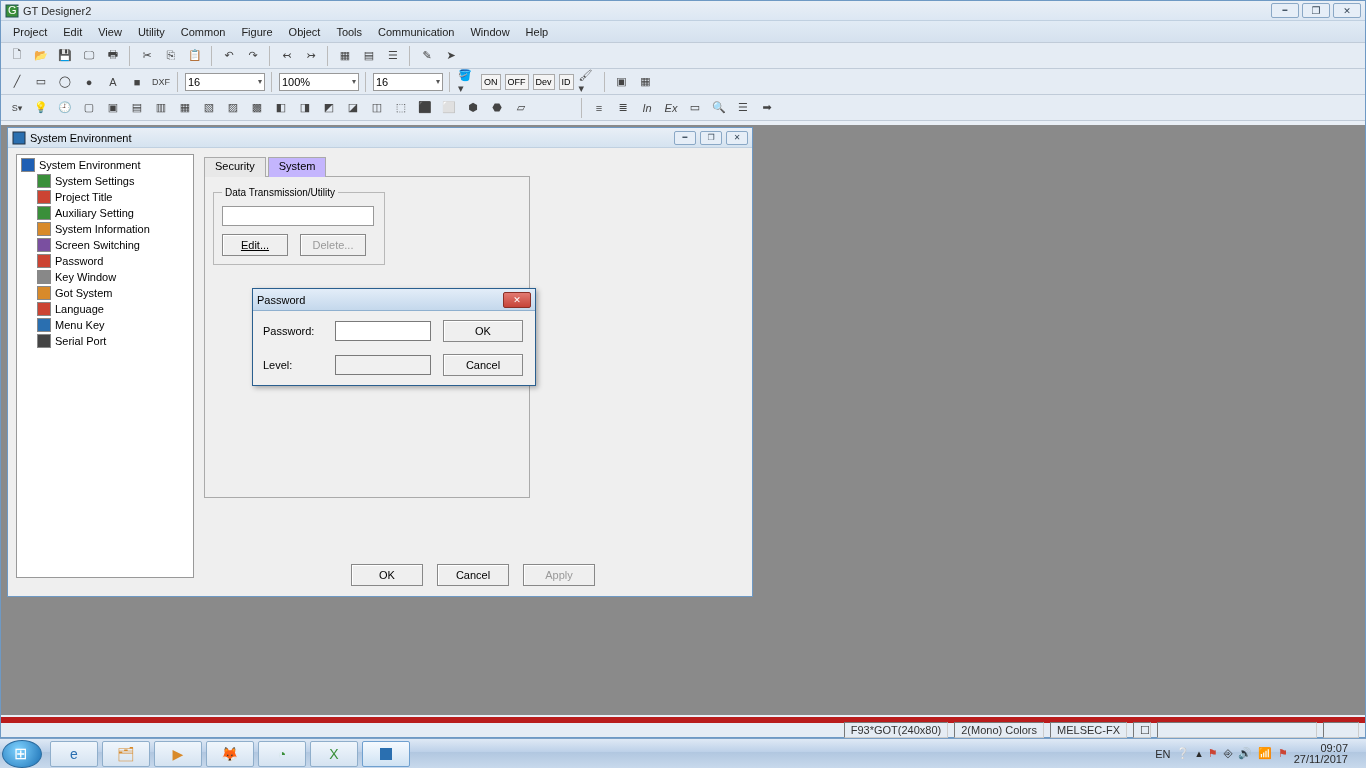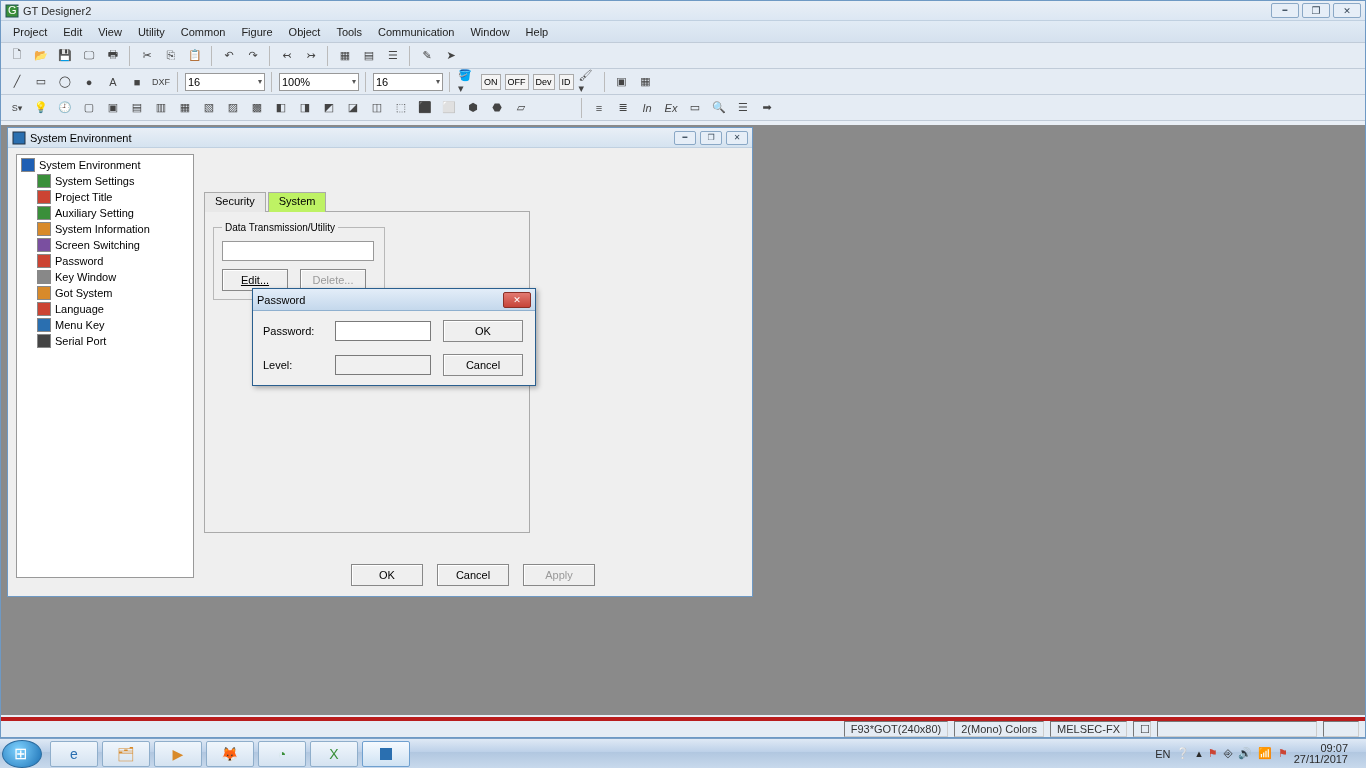--- a/index.html
+++ b/index.html
@@ -78,26 +78,26 @@
   width:178px; height:424px; margin:6px 0 0 8px; background:#fff; border:1px solid #999;
   overflow:hidden; padding:2px;
 }
 .tree-item{ display:flex; align-items:center; gap:4px; height:16px; padding-left:2px;}
 .tree-item.root{font-weight:normal;}
 .tree-item.child{ padding-left:18px;}
 .tree-icon{width:14px;height:14px;display:inline-block;background:#d0d0d0;border:1px solid #888;}
 .tree-icon.sel{background:#1e5fb4;}
 
 .right-panel{flex:1; position:relative; padding:8px 8px 0 10px;}
-.tabs{display:flex; height:20px;margin-top:35px;}
+.tabs{display:flex; height:20px;}
 .tab{
   border:1px solid #aaa; border-bottom:none; padding:2px 10px 1px; background:#e8e8e8; margin-right:2px;
   position:relative; top:1px;
 }
-.tab.active{background:#bef264; z-index:2;}
+.tab.active{background:#c4b5fd; z-index:2;}
 .tab-content{
   border:1px solid #aaa; width:326px; height:322px; background:#efefef; padding:10px 8px;
 }
 fieldset.group{
   border:1px solid #b8b8b8; padding:8px; width:172px;
 }
 fieldset.group legend{font-size:10px; padding:0 3px;}
 .group-input{width:152px;height:20px;border:1px solid #999;background:#fff;margin-bottom:8px;}
 .grp-btns{display:flex; gap:12px; margin-top:4px;}
 .btn{
@@ -129,21 +129,21 @@
 }
 .dialog-body{padding:8px 10px; display:grid; grid-template-columns:60px 96px 82px; grid-template-rows: 24px 24px; gap:10px 12px; align-items:center;}
 .dlg-label{text-align:left;}
 .dlg-input{height:20px;border:1px solid #7a7a7a;background:#fff;width:96px;}
 .dlg-input.ro{background:#f0f0f0;}
 .dlg-btn{border:1px solid #888;background:#efefef;height:22px;width:80px;display:flex;align-items:center;justify-content:center;box-shadow: inset 1px 1px 0 #fff;}
 
 
 .statusbar{
   position:absolute; left:0; right:0; bottom:0; height:20px; background:#e5ecf4;
-  border-top:4px solid #b91c1c; display:flex; align-items:center; justify-content:flex-end;
+  border-top:6px solid #b91c1c; display:flex; align-items:center; justify-content:flex-end;
   gap:6px; padding-right:6px; font-size:10px; color:#333;
 }
 .statusbar .cell{border:1px inset #ccc; padding:1px 6px; height:16px; display:flex;align-items:center;}
 
 
 .taskbar{
   position:absolute; left:0; right:0; bottom:0; height:30px;
   background:linear-gradient(#dfe9f5,#bcd0e8 45%,#b1c7e0 46%,#c8d9ec);
   border-top:1px solid #7ba0c6; display:flex; align-items:center; justify-content:space-between;
 }

